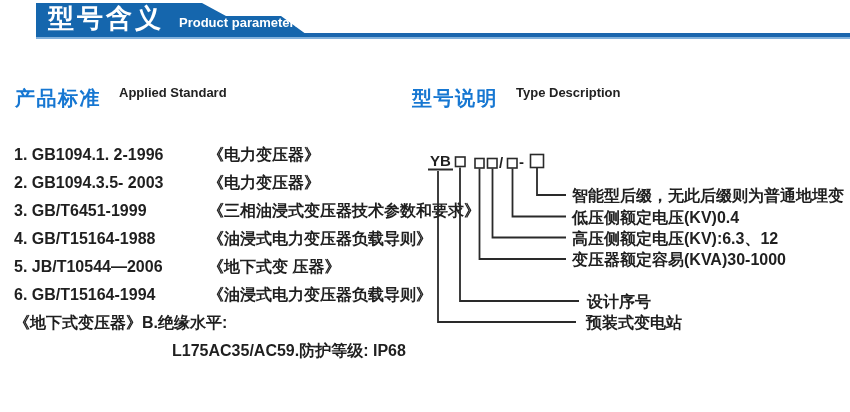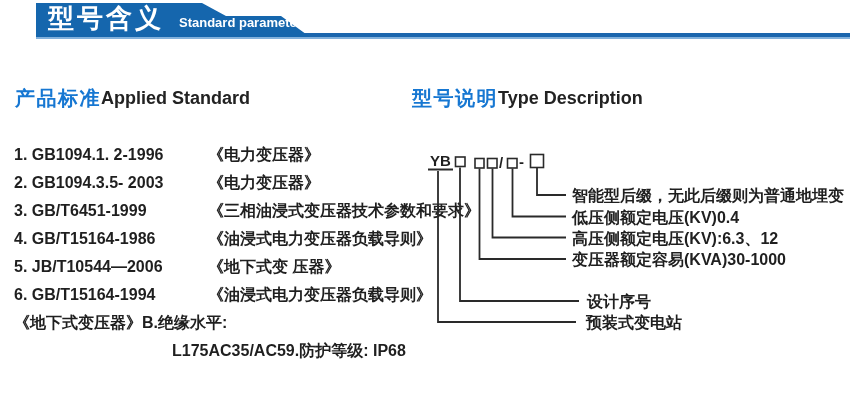--- a/index.html
+++ b/index.html
@@ -22,23 +22,23 @@
   }
   .header-title-zh{
     position:absolute;left:12px;top:4px;
     font-size:26px;font-weight:bold;color:#ffffff;letter-spacing:3px;line-height:28px;
   }
   .header-title-en{
     position:absolute;left:143px;top:15px;
     font-size:13px;font-weight:bold;color:#ffffff;line-height:16px;
   }
   
-  .section-title{position:absolute;display:flex;align-items:center;gap:0;white-space:nowrap;}
+  .section-title{position:absolute;display:flex;align-items:flex-start;gap:18px;white-space:nowrap;}
   .section-title .zh{font-size:20px;font-weight:bold;color:#1677d2;letter-spacing:1.5px;}
-  .section-title .en{font-size:18px;font-weight:bold;color:#222222;}
+  .section-title .en{font-size:13px;font-weight:bold;color:#222222;}
   .standards-title{left:15px;top:85px;}
   .type-title{left:412px;top:85px;}
   
   .standards-list{
     position:absolute;left:14px;top:141px;width:420px;
     font-size:16px;font-weight:bold;color:#1f1f1f;line-height:28px;white-space:nowrap;
   }
   .std-row{display:flex;gap:44px;}
   .std-code{flex:0 0 auto;min-width:150px;}
   .std-title{flex:0 0 auto;}
@@ -55,21 +55,21 @@
   .diagram polyline{fill:none;stroke:#2a2a2a;stroke-width:1.8;}
   .diagram line{stroke:#2a2a2a;stroke-width:2;}
 </style>
 </head>
 <body>
 
 <div class="header">
   <div class="header-rule"></div>
   <div class="header-banner"></div>
   <div class="header-title-zh">型号含义</div>
-  <div class="header-title-en">Standard parameters</div>
+  <div class="header-title-en">Product parameters</div>
 </div>
 
 <div class="section-title standards-title">
   <span class="zh">产品标准</span>
   <span class="en">Applied Standard</span>
 </div>
 
 <div class="standards-list">
   <div class="std-row">
     <span class="std-code">1. GB1094.1. 2-1996</span>
@@ -77,21 +77,21 @@
   </div>
   <div class="std-row">
     <span class="std-code">2. GB1094.3.5- 2003</span>
     <span class="std-title">《电力变压器》</span>
   </div>
   <div class="std-row">
     <span class="std-code">3. GB/T6451-1999</span>
     <span class="std-title">《三相油浸式变压器技术参数和要求》</span>
   </div>
   <div class="std-row">
-    <span class="std-code">4. GB/T15164-1986</span>
+    <span class="std-code">4. GB/T15164-1988</span>
     <span class="std-title">《油浸式电力变压器负载导则》</span>
   </div>
   <div class="std-row">
     <span class="std-code">5. JB/T10544—2006</span>
     <span class="std-title">《地下式变 压器》</span>
   </div>
   <div class="std-row">
     <span class="std-code">6. GB/T15164-1994</span>
     <span class="std-title">《油浸式电力变压器负载导则》</span>
   </div>

